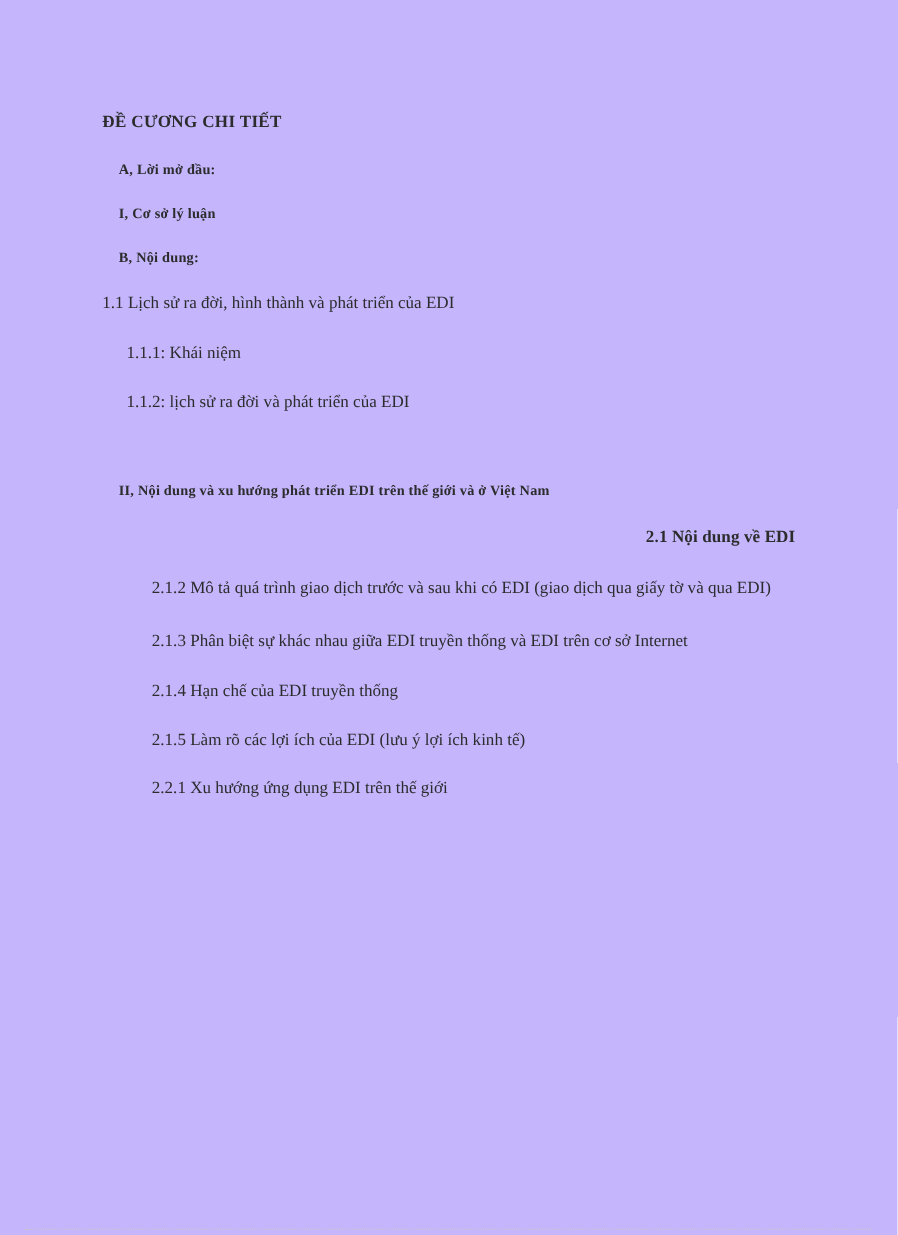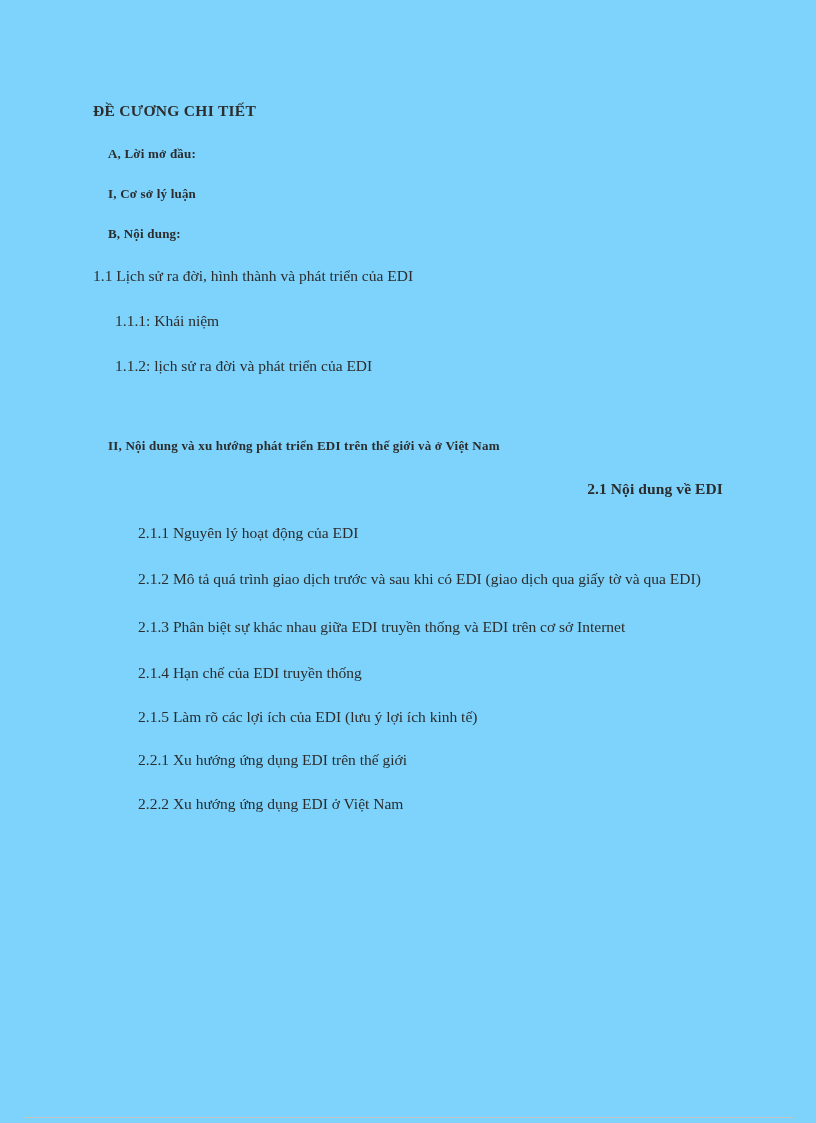--- a/index.html
+++ b/index.html
@@ -7,21 +7,21 @@
     margin: 0;
     padding: 0;
     background: #ffffff;
   }
 
   .page {
     position: relative;
     width: 816px;
     height: 1123px;
     margin: 0 auto;
-    background: #7dd3fc;
+    background: #c4b5fd;
     box-sizing: border-box;
     overflow: hidden;
     font-family: "Liberation Serif", "DejaVu Serif", serif;
     color: #2c2c2c;
     -webkit-font-smoothing: antialiased;
   }
 
   .content {
     position: absolute;
     left: 93px;
@@ -123,32 +123,30 @@
 
     <p class="lvl2">1.1.2: lịch sử ra đời và phát triển của EDI</p>
 
 
     <div class="gap-lg"></div>
 
     <p class="h-main">II, Nội dung và xu hướng phát triển EDI trên thế giới và ở Việt Nam</p>
 
     <p class="sub-bold">2.1 Nội dung về EDI</p>
 
-    <p class="lvl3">2.1.1 Nguyên lý hoạt động của EDI</p>
 
     <p class="para-just">2.1.2 Mô tả quá trình giao dịch trước và sau khi có EDI (giao dịch qua giấy tờ và qua EDI)</p>
 
     <p class="para-just">2.1.3 Phân biệt sự khác nhau giữa EDI truyền thống và EDI trên cơ sở Internet</p>
 
     <p class="lvl3">2.1.4  Hạn chế của EDI truyền thống</p>
 
     <p class="lvl3">2.1.5 Làm rõ các lợi ích của EDI (lưu ý lợi ích kinh tế)</p>
 
 
     <p class="lvl3">2.2.1  Xu hướng ứng dụng EDI trên thế giới</p>
 
-    <p class="lvl3">2.2.2  Xu hướng ứng dụng EDI ở Việt Nam</p>
 
   </div>
 
   <div class="sep"></div>
 
 </div>
 
 </body></html>

